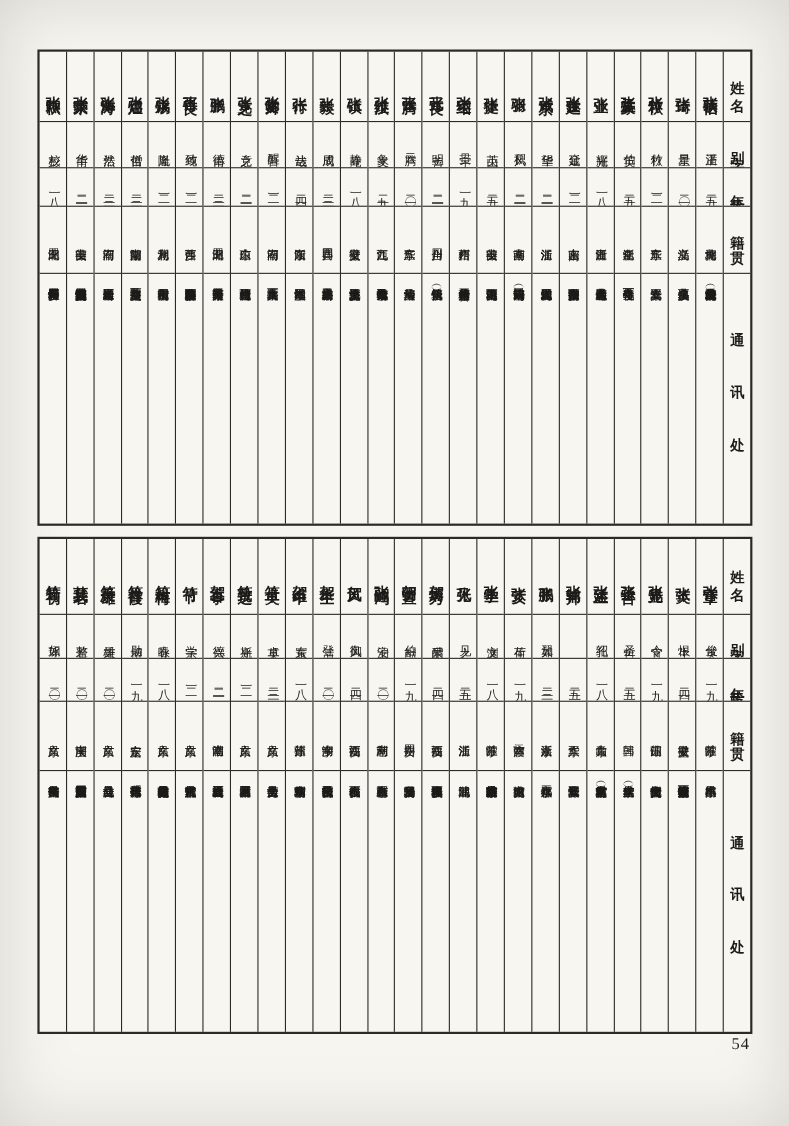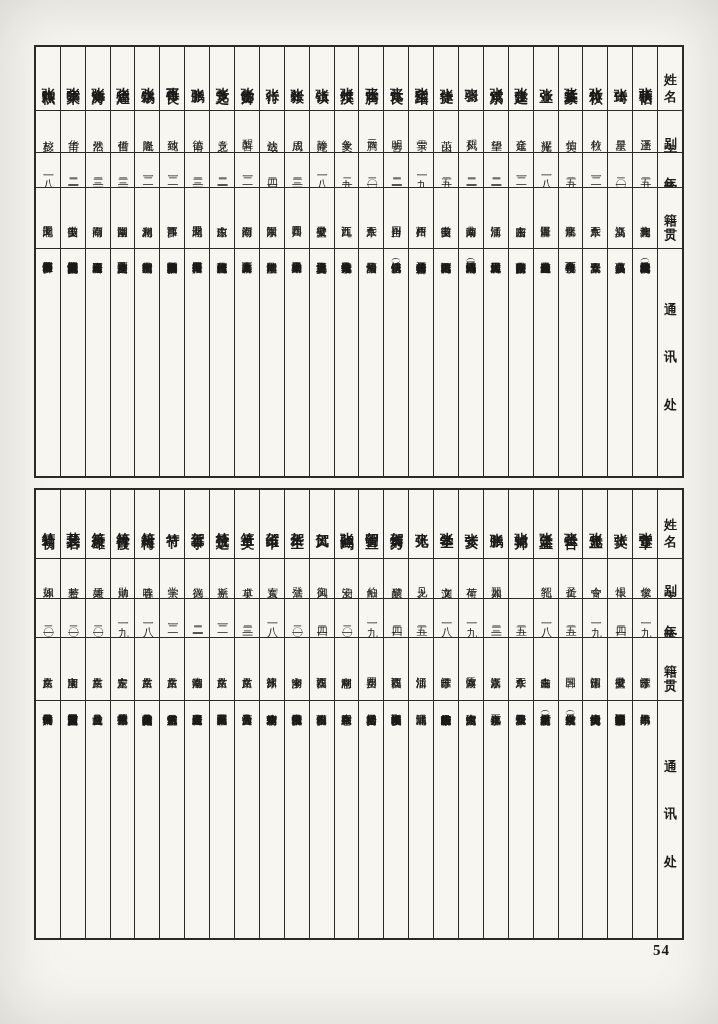--- a/index.html
+++ b/index.html
@@ -80,26 +80,25 @@
   
   .hdr .vtext{font-weight:bold;font-size:13px;}
   .hdr-name .vtext{letter-spacing:16px;}
   .hdr-alias .vtext{letter-spacing:5px;}
   .hdr-age .vtext{letter-spacing:3px;}
   .hdr-native .vtext{letter-spacing:14px;}
   .hdr-address{align-items:center;padding-top:0;}
   .hdr-address .vtext{letter-spacing:48px;font-size:13px;}
   .page-number{
     position:absolute;
-    right:48px;
+    right:36px;
     top:942px;
     font-size:15px;
     letter-spacing:1px;
     color:#1c1b19;
-    font-weight:bold;
   }
 </style>
 </head>
 <body>
 
 <div class="page">
 
   <div class="registry t0">
     <div class="col hdr">
       <div class="cell cell-name hdr-name">

